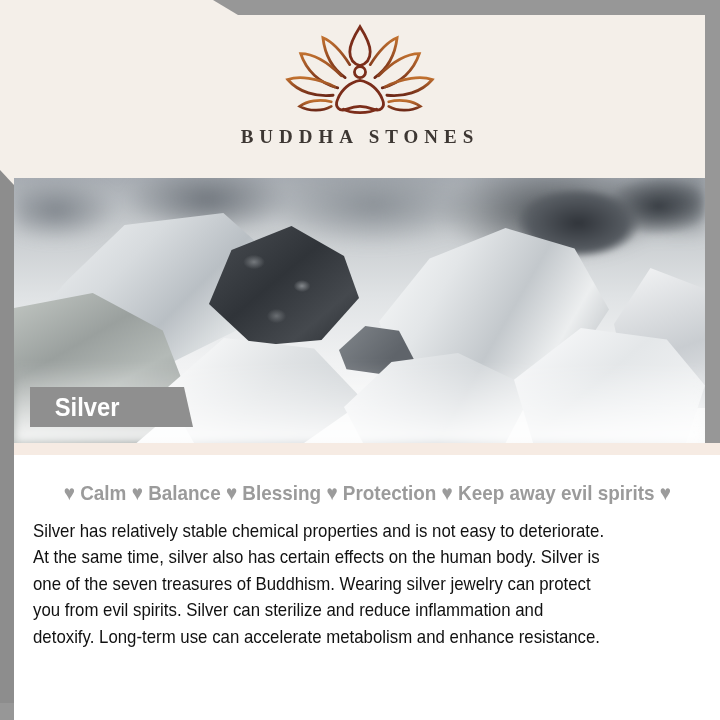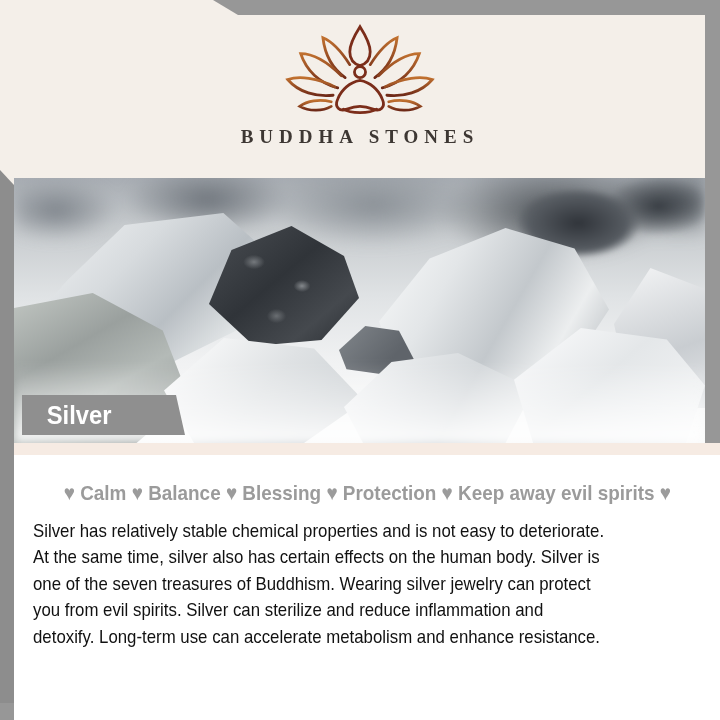--- a/index.html
+++ b/index.html
@@ -70,21 +70,21 @@
   .r7{left:330px;top:175px;width:190px;height:90px;
       clip-path:polygon(0 60%,25% 10%,60% 0,100% 40%,85% 100%,10% 100%);
       background:linear-gradient(120deg,#f7f8f9,#d4d8db 60%,#eef0f1);}
   .r8{left:500px;top:150px;width:191px;height:115px;
       clip-path:polygon(0 45%,35% 0,80% 10%,100% 50%,90% 100%,10% 100%);
       background:linear-gradient(140deg,#fdfdfe,#e4e7e9 45%,#f6f7f8);}
   .ph-sheen{left:0;bottom:0;width:100%;height:80px;filter:blur(5px);
       background:linear-gradient(0deg,rgba(255,255,255,.9),rgba(255,255,255,0));}
 
   
-  .stone-label{position:absolute;left:0;bottom:0;width:163px;height:40px;margin:8px;
+  .stone-label{position:absolute;left:0;bottom:0;width:163px;height:40px;margin:16px;
                background:var(--banner_gray,#8f8f8f);
                clip-path:polygon(0 0,154px 0,163px 40px,0 40px);
                display:flex;align-items:center;}
   .stone-label span{display:inline-block;padding-left:26px;color:var(--label_white,#ffffff);
                font-size:25px;font-weight:bold;transform:scaleX(.95);transform-origin:left center;}
 
   
   .gap-strip{position:absolute;left:14px;top:443px;width:706px;height:12px;background:#f6ebe3;}
 
   

